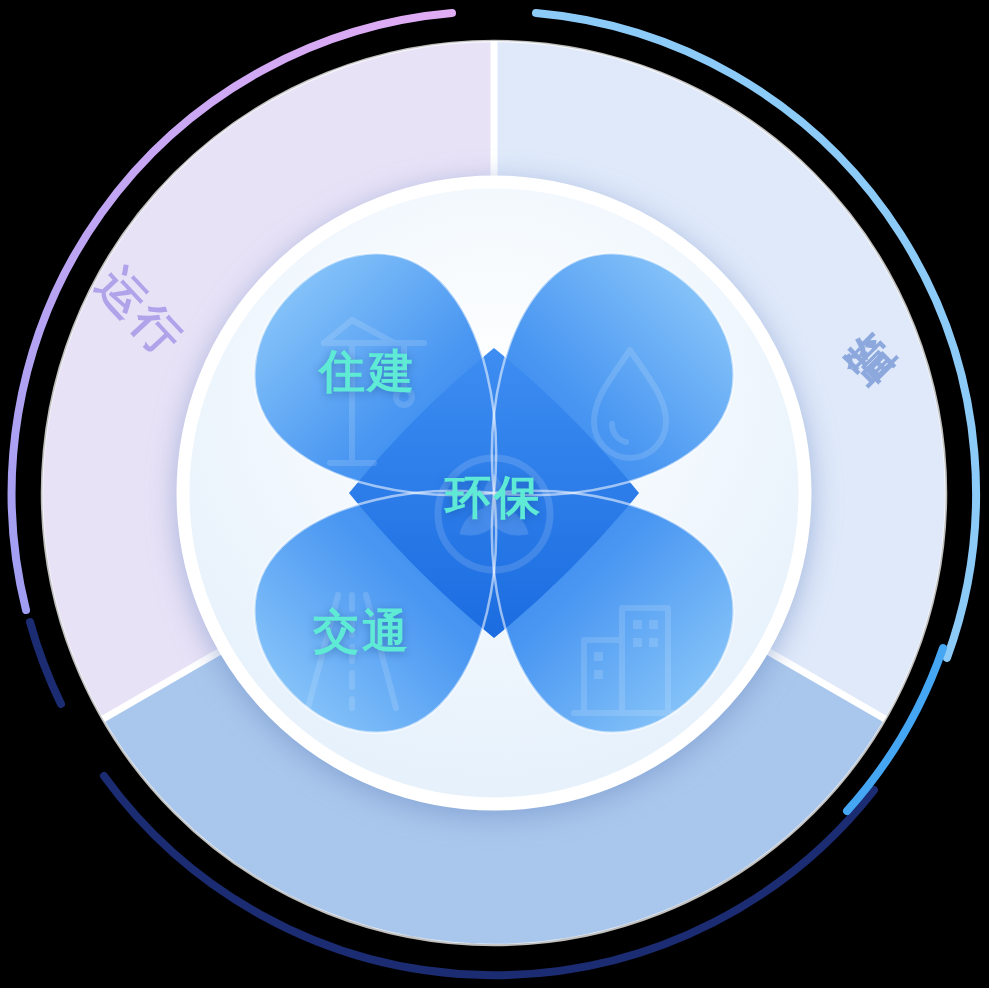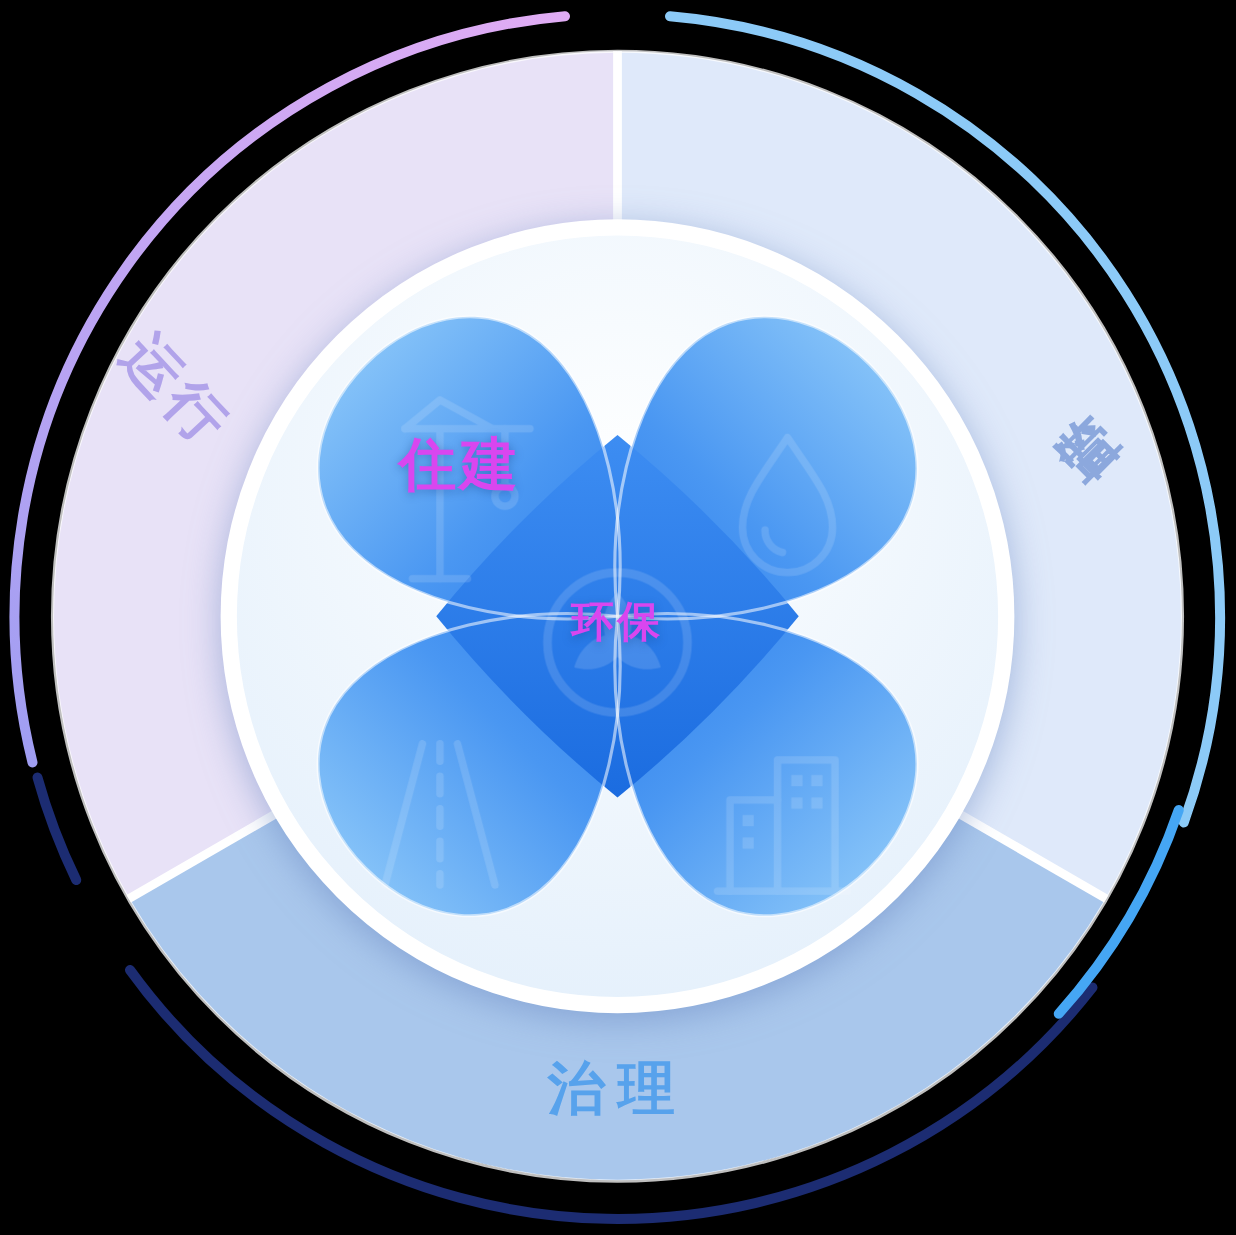--- a/index.html
+++ b/index.html
@@ -13,25 +13,25 @@
   .stage svg{position:absolute;left:0;top:0;}
   .lbl{
     position:absolute;
     font-weight:700;
     transform:translate(-50%,-50%);
     white-space:nowrap;
     user-select:none;
   }
   .petal-lbl{
     font-size:46px;
-    color:#d946ef;
+    color:#5eead4;
     letter-spacing:3px;
     text-shadow:0 2px 8px rgba(15,60,130,0.40);
   }
-  #lbl-huanbao{font-size:34px;}
+  #lbl-huanbao{font-size:46px;}
   .sector-lbl{font-size:46px;letter-spacing:5px;}
   #lbl-yunxing{
     color:#b1a3ea;
     transform:translate(-50%,-50%) rotate(47deg);
   }
   #lbl-jianguan{
     color:#8ca8dd;
     writing-mode:vertical-rl;
     transform:translate(-50%,-50%) rotate(-45deg);
   }
@@ -165,23 +165,23 @@
           <path d="M 0 -40 C 15 -25 15 -4 0 10 C -15 -4 -15 -25 0 -40 Z" transform="rotate(120)"></path>
           <path d="M 0 -40 C 15 -25 15 -4 0 10 C -15 -4 -15 -25 0 -40 Z" transform="rotate(240)"></path>
         </g>
       </g>
     </g>
   </svg>
 
   <div class="lbl petal-lbl" id="lbl-zhujian" style="left:368px;top:372px;">住建</div>
 
 
+  <div class="lbl petal-lbl" id="lbl-jiaotong" style="left:362px;top:632px;">交通</div>
 
 
   <div class="lbl petal-lbl" id="lbl-huanbao" style="left:494px;top:498px;">环保</div>
 
   <div class="lbl sector-lbl" id="lbl-yunxing" style="left:141px;top:313px;">运行</div>
 
   <div class="lbl sector-lbl" id="lbl-jianguan" style="left:830px;top:318px;">监管</div>
 
-  <div class="lbl sector-lbl" id="lbl-zhili" style="left:494px;top:871px;">治理</div>
 
 </div>
 
 </body></html>

